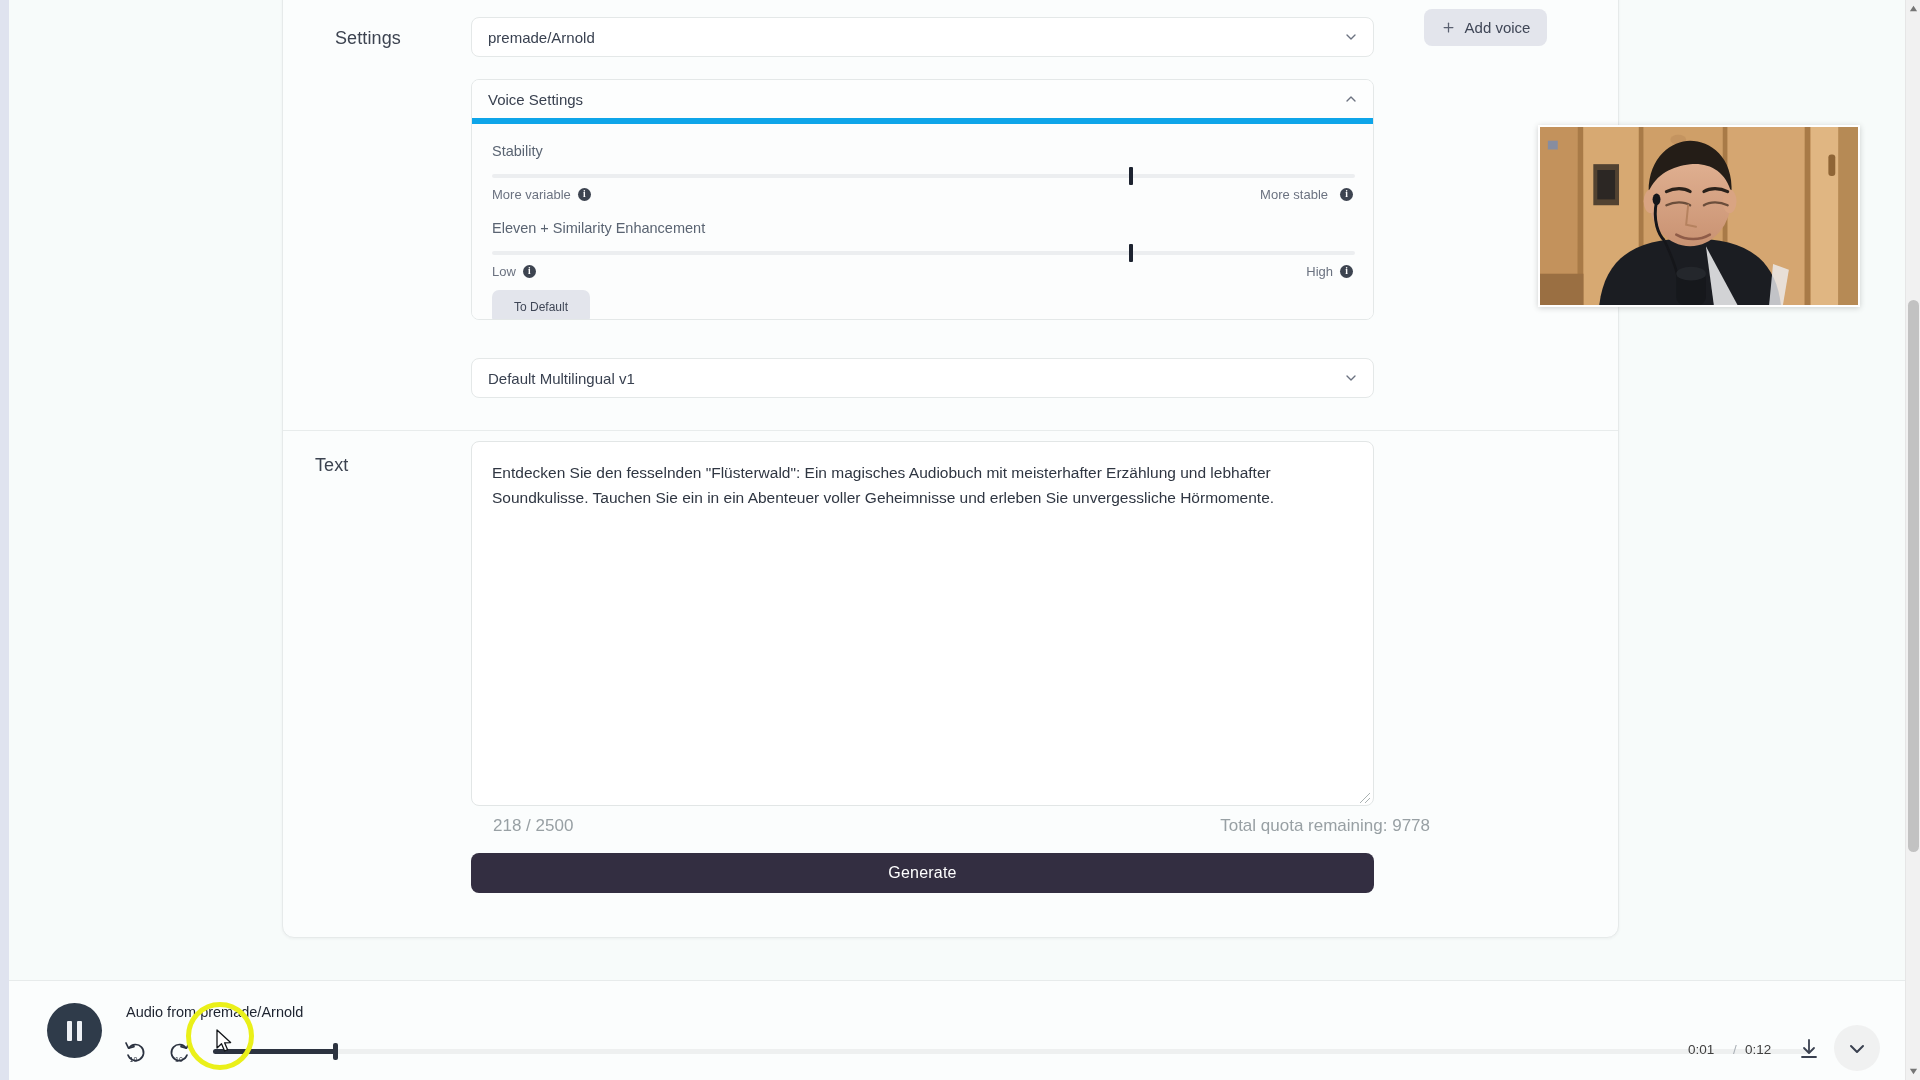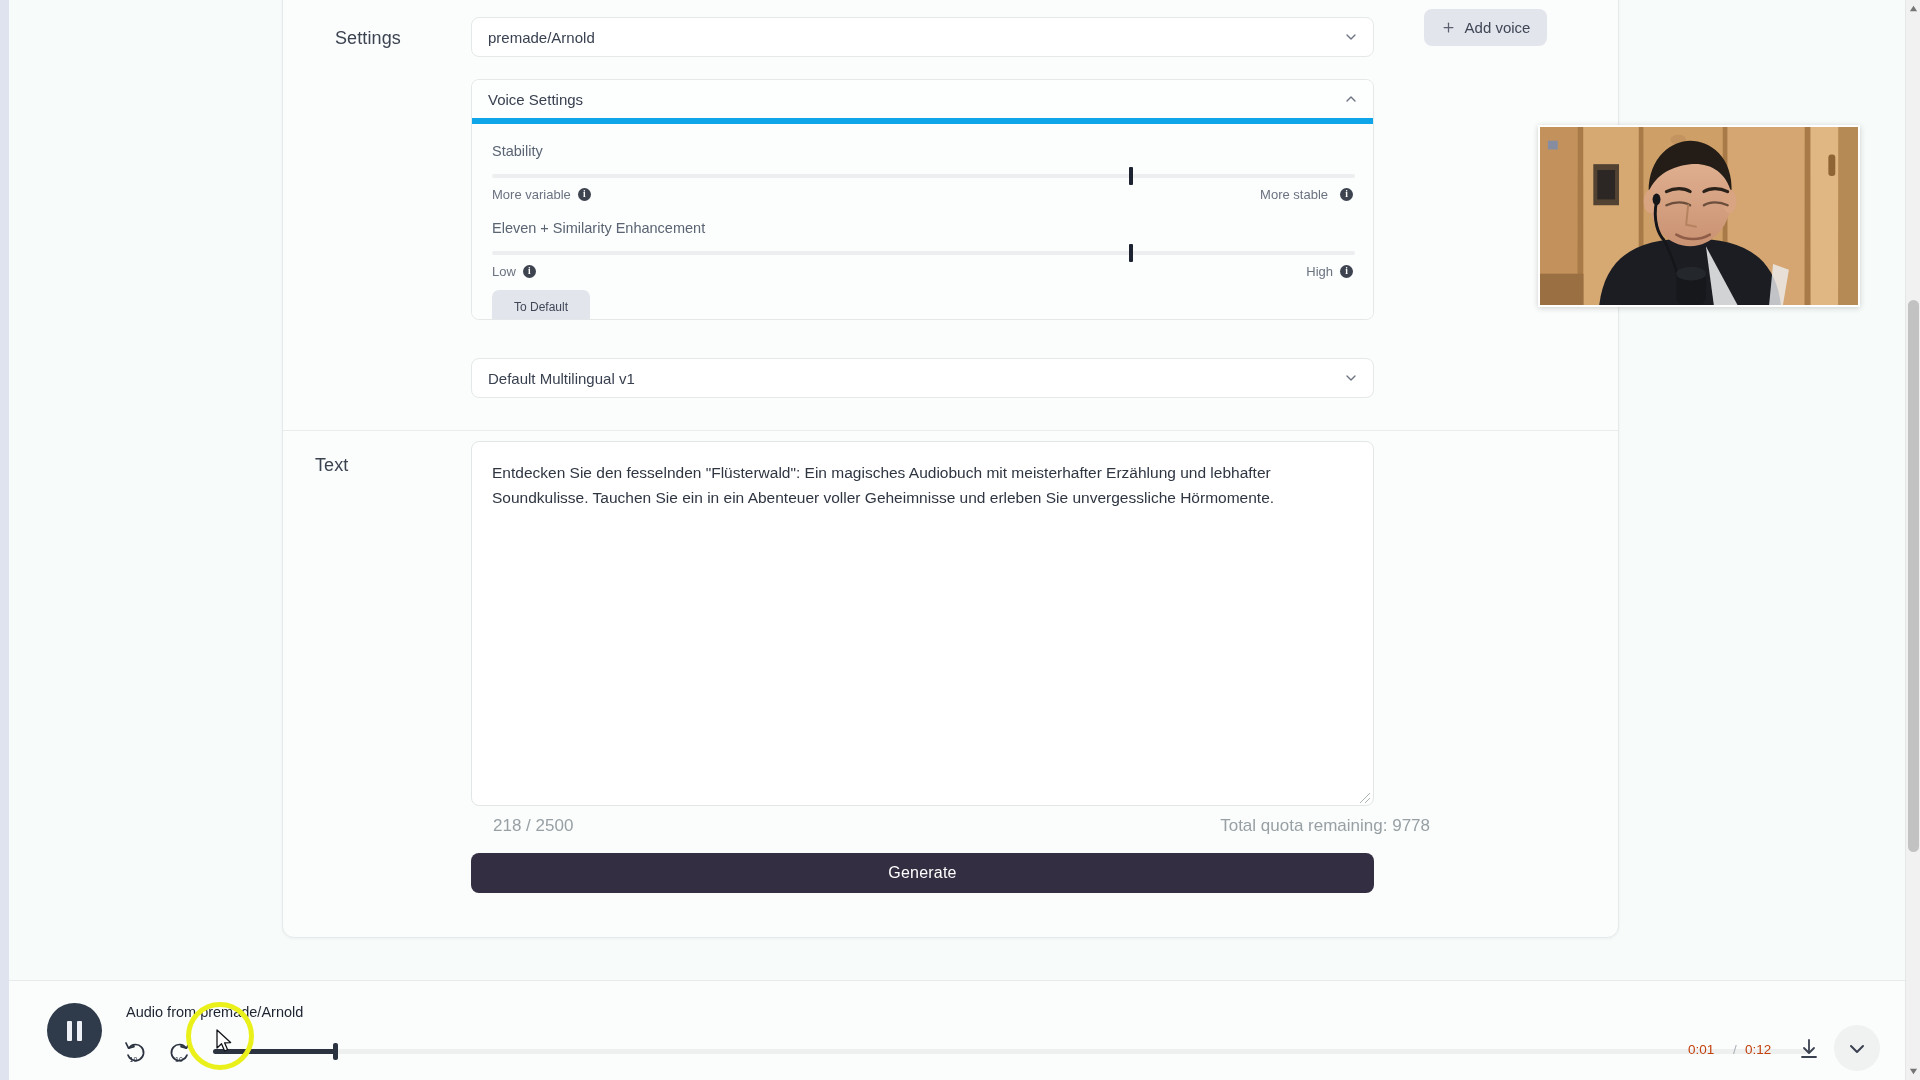--- a/index.html
+++ b/index.html
@@ -232,21 +232,21 @@
   .progress-fill {
     position: absolute; left: 0; top: 0;
     width: 122px; height: 5px;
     background: #2c3340; border-radius: 3px;
   }
   .progress-thumb {
     position: absolute; left: 120px; top: -6px;
     width: 5px; height: 17px; background: #2c3340; border-radius: 2px;
   }
   .time-text {
-    position: absolute; font-size: 13.5px; color: #c2410c;
+    position: absolute; font-size: 13.5px; color: #404040;
   }
   .icon-btn {
     position: absolute; background: none; border: none;
     cursor: pointer; color: #3a4150; padding: 0;
   }
   .chev-circle {
     position: absolute; left: 1834px; top: 1025px;
     width: 46px; height: 46px; border-radius: 50%;
     background: #f0f1f1;
   }

